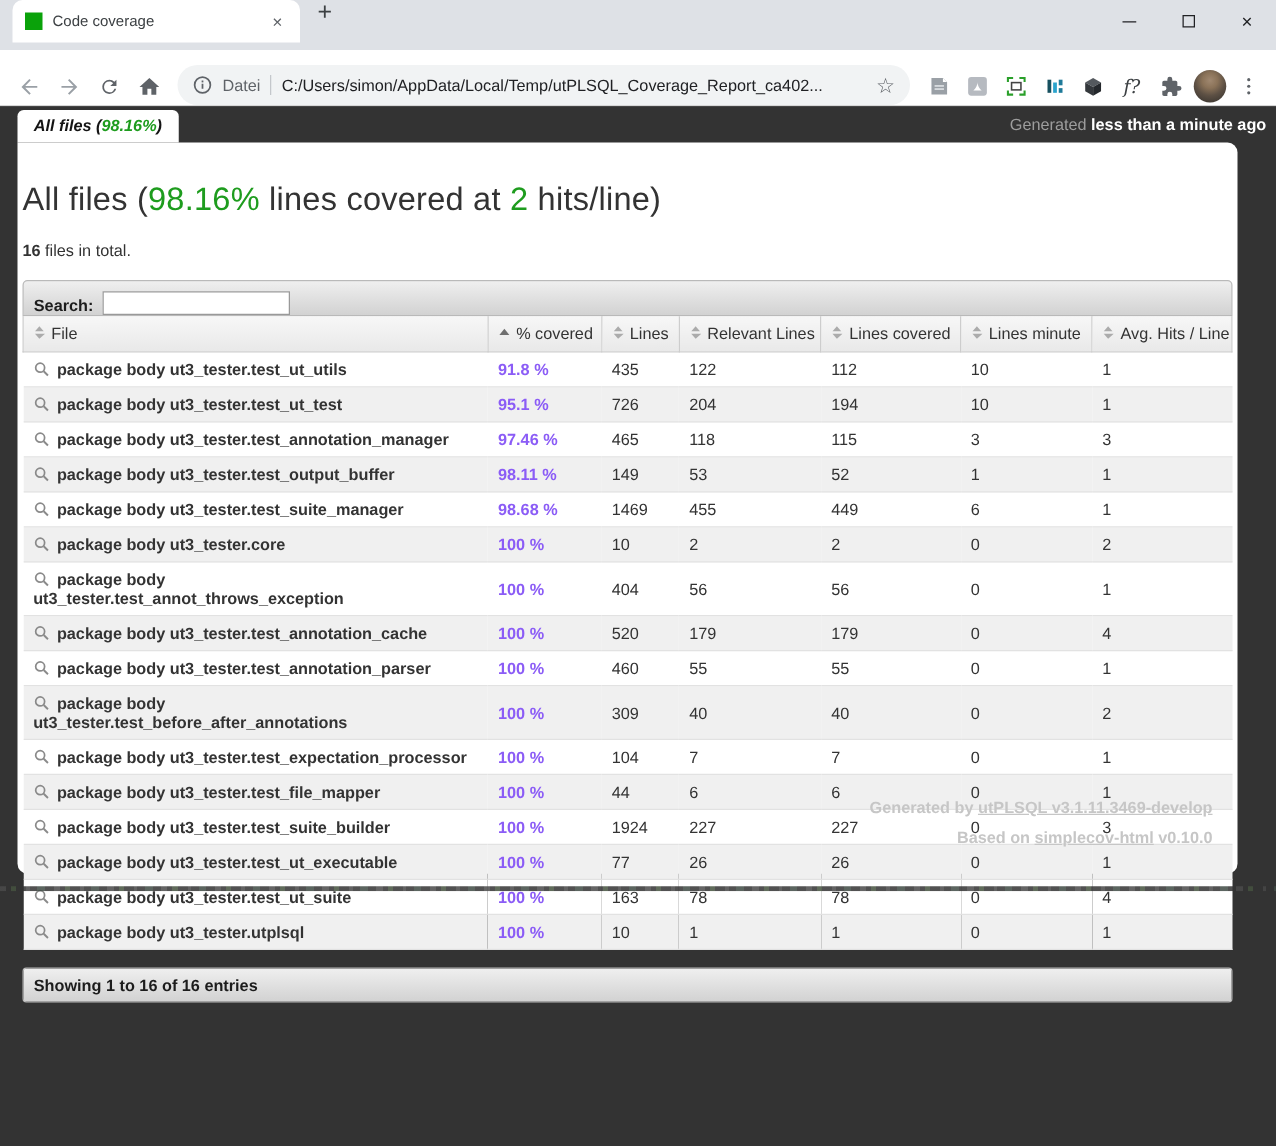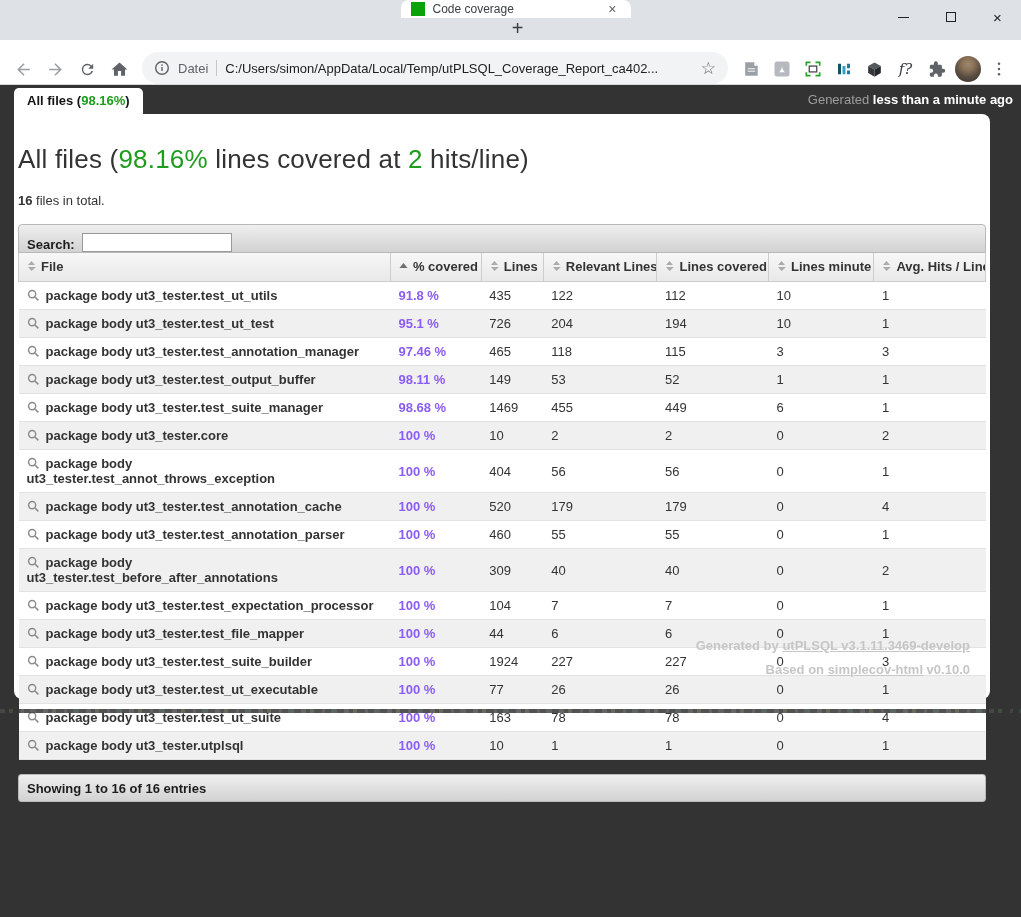--- a/index.html
+++ b/index.html
@@ -3,21 +3,21 @@
 <meta charset="utf-8">
 <style>
   * { box-sizing: border-box; }
   html,body { margin:0; padding:0; }
   body {
     width:1021px; height:917px; overflow:hidden;
     font-family:"Liberation Sans", sans-serif;
     background:#333333;
   }
   
-  .titlebar { height:40px; background:#dee1e6; position:relative; display:flex; align-items:center;flex-direction:column; }
+  .titlebar { height:40px; background:#dee1e6; position:relative; display:flex; align-items:flex-start; }
   .tab-active {
     margin-left:10px; width:230px; height:34px; background:#ffffff;
     border-radius:8px 8px 0 0; display:flex; align-items:center; padding:0 10px; gap:8px;
   }
   .favicon { width:14px; height:14px; background:#0aa20a; flex:0 0 auto; }
   .tab-title { font-size:12px; color:#3c4043; flex:1; white-space:nowrap; overflow:hidden; }
   .tab-close { color:#5f6368; font-size:14px; line-height:1; padding:2px 4px; border-radius:50%; }
   .newtab-btn { font-size:20px; color:#3c4043; margin:0 0 10px 14px; line-height:1; }
   .win-controls { position:absolute; right:0; top:0; height:34px; display:flex; }
   .win-btn { width:47px; height:34px; display:flex; align-items:center; justify-content:center; color:#202124; }
@@ -39,42 +39,42 @@
   .url-text { color:#202124; font-size:13px; flex:1; white-space:nowrap; overflow:hidden; }
   .star-btn { font-size:17px; color:#5f6368; line-height:1; flex:0 0 auto; }
   .ext-btn { width:29px; height:30px; display:flex; align-items:center; justify-content:center; flex:0 0 auto; }
   .fq-glyph { font-family:"DejaVu Serif", serif; font-style:italic; font-size:15px; color:#3c4043; }
   .avatar { width:26px; height:26px; border-radius:50%;
     background:radial-gradient(circle at 50% 32%, #a08870 0%, #8a7258 28%, #5d5044 55%, #2f2d2a 100%); }
 
   
   .page { height:832px; background:#333333; position:relative; }
   .page-topbar { height:29px; display:flex; justify-content:space-between; align-items:flex-end; padding:0 8px 0 14px; }
-  .mini-tab { background:#ffffff; border-radius:5px 5px 0 0; padding:5px 13px 6px; font-size:13px; font-weight:bold; color:#141414; }
+  .mini-tab { background:#ffffff; border-radius:5px 5px 0 0; padding:5px 13px 6px; font-size:13px; font-weight:bold; color:#141414;font-style:italic; }
   .mini-tab .pct, .green { color:#1e9c1e; }
   .generated { color:#9d9d9d; font-size:13px; align-self:center; padding-bottom:1px; }
   .generated b { color:#ffffff; }
 
   .panel { background:#ffffff; height:585px; margin:0 31px 0 14px; border-radius:0 8px 8px 8px; padding:0 4px; position:relative; }
   .panel h1 { margin:0; padding-top:30px; font-size:26px; font-weight:400; color:#333; letter-spacing:.2px; }
   .summary { font-size:13px; color:#333; line-height:24px; margin:0; }
   .summary-wrap { margin-top:14px; }
   .red { color:#a00000; }
 
   .searchbar {
     margin-top:11px; height:29px; border:1px solid #b9b9b9; border-radius:4px 4px 0 0;
     background:linear-gradient(#efefef,#d2d2d2); display:flex; align-items:flex-end; padding:0 8px; gap:7px;
   }
   .searchbar label { font-weight:bold; font-size:13px; color:#1c1c1c; }
   .searchbar input { width:150px; height:19px; border:1px solid #999; font-size:12px; padding:1px 4px; background:#fff; }
 
   table.cov { width:100%; border-collapse:collapse; font-size:13px; color:#333; table-layout:fixed; }
   table.cov thead th {
     background:linear-gradient(#f7f7f7,#e9e9e9); border:1px solid #cdcdcd; border-top:none;
-    font-weight:700; text-align:left; padding:6px 8px; color:#333; white-space:nowrap; overflow:hidden;
+    font-weight:400; text-align:left; padding:6px 8px; color:#333; white-space:nowrap; overflow:hidden;
   }
   table.cov thead th .sort-ico { display:inline-block; vertical-align:-1px; margin-right:5px; }
   table.cov tbody td { padding:6px 8px; border-bottom:1px solid #e2e2e2; line-height:15px; vertical-align:middle; word-wrap:break-word; }
   tr.odd { background:#f0f0f0; }
   tr.even { background:#ffffff; }
   .file-cell { font-weight:bold; }
   .file-cell svg { vertical-align:-2px; margin-right:6px; }
   .pct-cell { color:#8b5cf6; font-weight:bold; }
 
   .showingbar {

